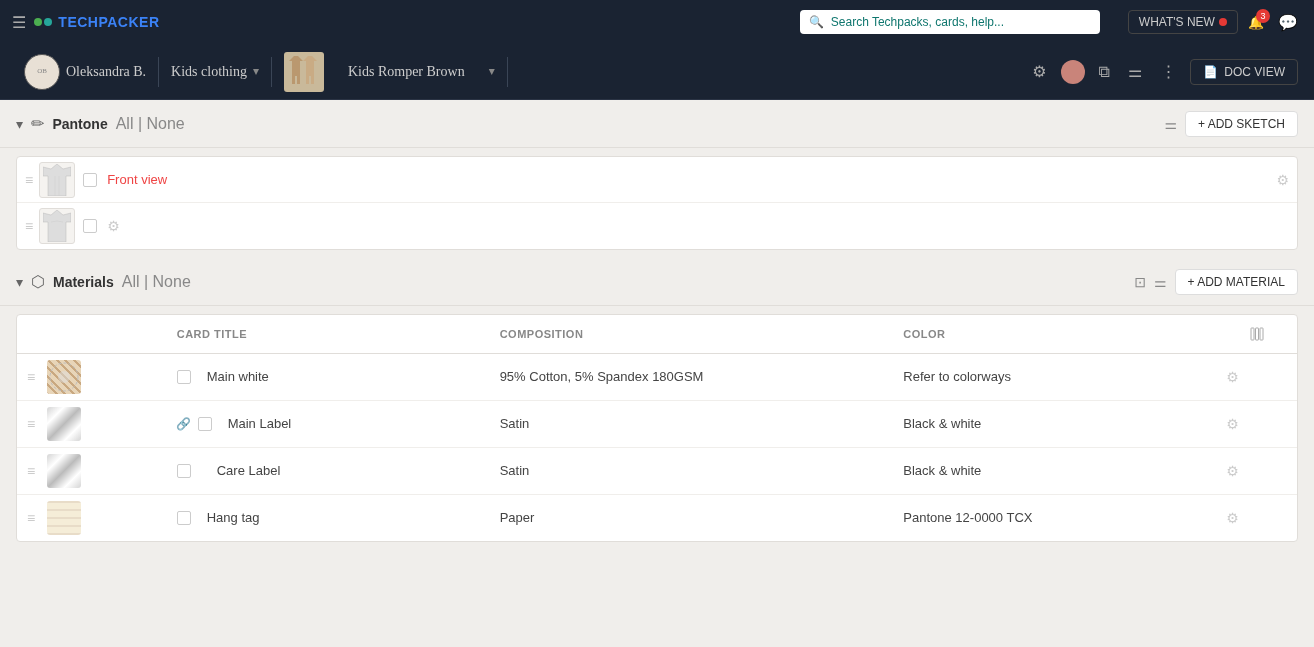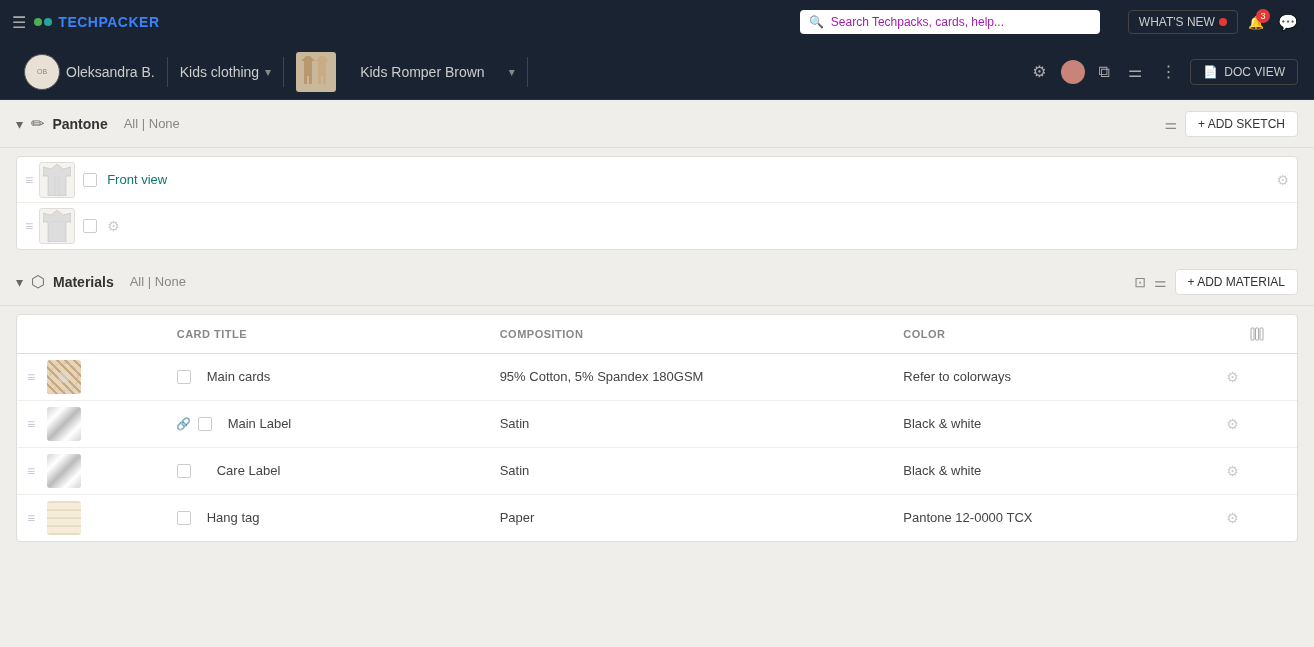--- a/index.html
+++ b/index.html
@@ -67,20 +67,21 @@
       width: 36px; height: 36px; border-radius: 50%;
       background: #e8e0d5;
       display: flex; align-items: center; justify-content: center;
       font-size: 8px; color: #666; overflow: hidden;
       border: 1px solid #555;
     }
     .breadcrumb-item {
       display: flex; align-items: center; gap: 6px;
       color: #ccc; font-size: 14px; padding: 4px 8px;
       cursor: pointer;
+      font-family: Liberation Serif, serif;
     }
     .breadcrumb-item .chevron { color: #888; font-size: 12px; }
     .product-thumbnail {
       width: 40px; height: 40px;
       background: #c9b99a;
       border-radius: 3px;
       display: flex; align-items: center; justify-content: center;
       font-size: 18px;
       overflow: hidden;
     }
@@ -104,21 +105,21 @@
       display: flex; align-items: center;
       padding: 10px 16px;
       background: #f0eeeb;
       height: 48px;
       border-bottom: 1px solid #e0ddd9;
     }
     .section-header-left { display: flex; align-items: center; gap: 8px; flex: 1; }
     .section-toggle { color: #666; cursor: pointer; font-size: 14px; }
     .section-icon { color: #666; font-size: 16px; }
     .section-title { font-weight: 600; font-size: 14px; color: #333; }
-    .section-filter-links { color: #888; font-size: 13px; margin-left: 8px; }
+    .section-filter-links { color: #888; font-size: 16px; }
     .section-filter-links span { cursor: pointer; }
     .section-header-right { display: flex; align-items: center; gap: 8px; }
     .add-btn {
       display: flex; align-items: center; gap: 4px;
       background: #fff; border: 1px solid #ddd;
       padding: 5px 12px; border-radius: 4px;
       cursor: pointer; font-size: 12px; color: #333; font-weight: 500;
     }
     .sort-icon-btn { color: #888; cursor: pointer; font-size: 14px; }
 
@@ -145,21 +146,21 @@
       display: flex; align-items: center; justify-content: center;
       margin-right: 8px;
       font-size: 18px; color: #aaa;
     }
     .checkbox {
       width: 14px; height: 14px;
       border: 1px solid #ccc; border-radius: 2px;
       background: #fff; margin-right: 10px; cursor: pointer;
       flex-shrink: 0;
     }
-    .sketch-label { color: #0f766e; font-size: 13px; flex: 1; }
+    .sketch-label { color: #ef4444; font-size: 13px; flex: 1; }
     .gear-icon { color: #ccc; cursor: pointer; font-size: 14px; }
 
     
     .materials-section { margin-top: 0; }
     .materials-content {
       background: #fff;
       margin: 8px 16px;
       border-radius: 4px;
       border: 1px solid #e0ddd9;
     }
@@ -211,21 +212,21 @@
     <div class="logo-area">
       <div class="logo-dots">
         <div class="logo-dot green"></div>
         <div class="logo-dot teal"></div>
       </div>
       <span class="logo-text">TECHPACKER</span>
     </div>
   </div>
   <div class="search-bar">
     <span>🔍</span>
-    <span style="color:#a21caf">Search Techpacks, cards, help...</span>
+    <span style="color:#0f766e">Search Techpacks, cards, help...</span>
   </div>
   <div class="top-nav-right">
     <button class="whats-new-btn">
       <span>WHAT'S NEW</span>
       <span class="dot-new"></span>
     </button>
     <div class="notification-btn">
       <span>🔔</span>
       <span class="badge">3</span>
     </div>
@@ -390,21 +391,21 @@
                   <svg width="34" height="34" viewBox="0 0 34 34">
                     <circle cx="17" cy="17" r="14" fill="none" stroke="#bbb" stroke-width="1" stroke-dasharray="3,2"></circle>
                     <circle cx="17" cy="17" r="6" fill="#ddd" opacity="0.5"></circle>
                   </svg>
                 </div>
               </div>
             </td>
             <td>
               <div style="display:flex;align-items:center;gap:6px">
                 <div class="checkbox"></div>
-                <span>Main cards</span>
+                <span>Main white</span>
               </div>
             </td>
             <td>95% Cotton, 5% Spandex 180GSM</td>
             <td>Refer to colorways</td>
             <td>
               <span class="gear-icon">⚙</span>
             </td>
           </tr>
 
           <tr>

